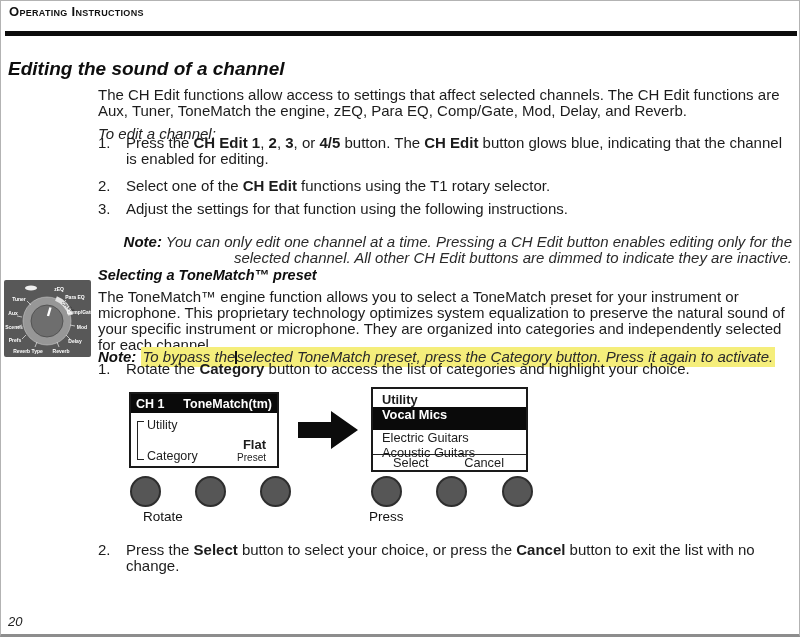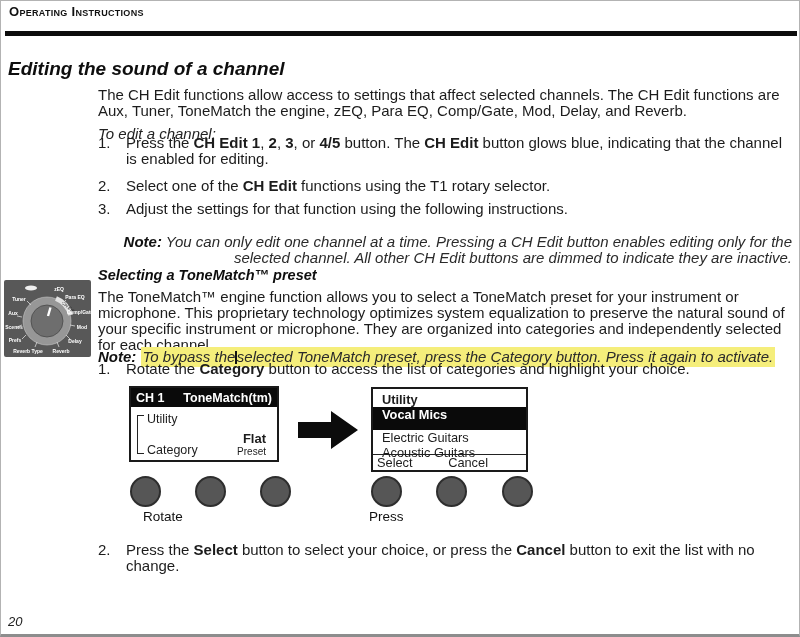--- a/index.html
+++ b/index.html
@@ -28,37 +28,37 @@
   .step .num{width:28px; flex:0 0 28px;}
   .b{font-weight:bold;}
   .note-label{font-weight:bold; font-style:italic; color:#111;}
   .hl{background:#f5ee7b; padding:1px 2px 2px 2px;}
   .caret{display:inline-block; width:1.5px; height:13px; background:#111; vertical-align:-2px;}
   
   .knob-img{position:absolute; left:3px; top:279px; width:87px; height:77px;}
   
   .diagram{position:absolute; left:0; top:385px; width:800px; height:155px;}
   .lcd{position:absolute; border:2px solid #1a1a1a; background:#fff; box-sizing:border-box;}
-  .lcd1{left:128px; top:0; width:150px; height:76px;}
+  .lcd1{left:128px; top:6px; width:150px; height:76px;}
   .lcd1 .hdr{height:19px; background:#0a0a0a; color:#fff; font-size:12.5px; font-weight:bold;
     display:flex; justify-content:space-between; align-items:center; padding:0 5px;}
   .lcd1 .bracket{position:absolute; left:6px; top:27px; width:6px; height:37px;
     border-left:1.5px solid #222; border-top:1.5px solid #222; border-bottom:1.5px solid #222;}
   .lcd1 .mitem{position:absolute; left:16px; top:24px; font-size:12.5px;}
   .lcd1 .val{position:absolute; right:11px; top:43px; font-size:13px; font-weight:bold;}
   .lcd1 .bl{position:absolute; left:16px; bottom:3px; font-size:12.5px;}
   .lcd1 .br{position:absolute; right:11px; bottom:3px; font-size:10px;}
   .arrow{position:absolute; left:297px; top:24px;}
   .lcd2{left:370px; top:1px; width:157px; height:85px; font-size:12.8px;}
   .lcd2 .row{height:15px; line-height:15px; padding-left:9px;}
   .lcd2 .row.bold{font-weight:bold;}
   .lcd2 .row.selected{background:#0a0a0a; color:#fff; font-weight:bold; height:23px; line-height:16px;}
   .lcd2 .rows{padding-top:3px;}
   .lcd2 .softkeys{position:absolute; left:0; right:0; bottom:0; border-top:1.5px solid #222;
-    height:15px; line-height:15px; padding-left:4px;}
+    height:15px; line-height:15px; padding-left:20px;}
   .lcd2 .softkeys .sk2{margin-left:32px;}
   .btn{position:absolute; width:31px; height:31px; border-radius:50%; background:#565656; border:2px solid #2e2e2e; box-sizing:border-box; top:90px;}
   .btn.b1{left:129px;} .btn.b2{left:194px;} .btn.b3{left:259px;}
   .btn.b4{left:370px;} .btn.b5{left:435px;} .btn.b6{left:501px;}
   .btn-label{position:absolute; top:123px; font-size:13.5px; color:#111;}
   .lab-rotate{left:126px;margin-left:16px;} .lab-press{left:368px;}
   .footer-num{position:absolute; left:7px; bottom:5px; font-size:13px; font-style:italic; color:#222;}
 </style>
 </head>
 <body>

